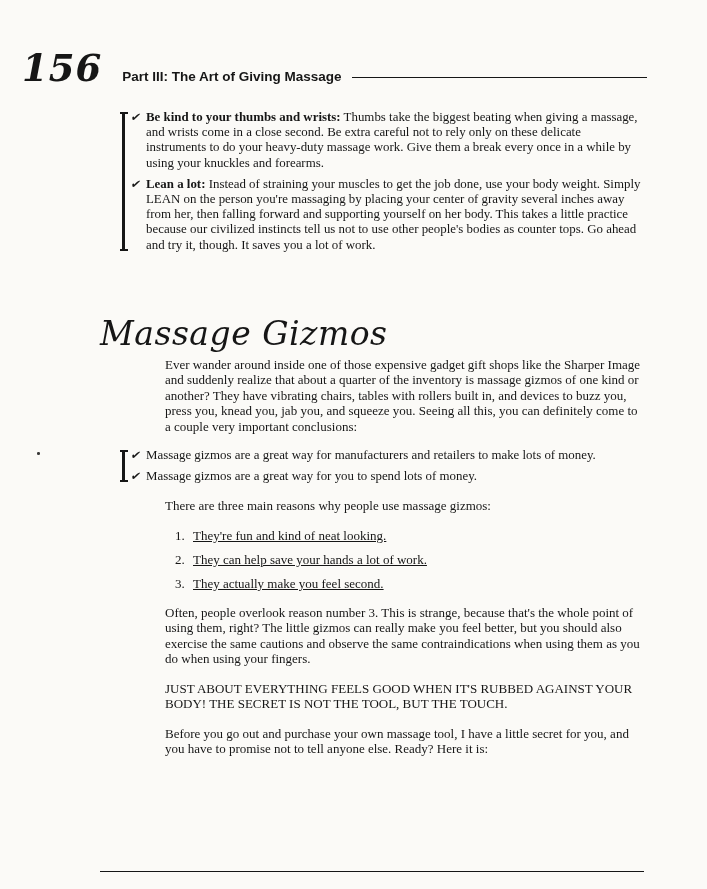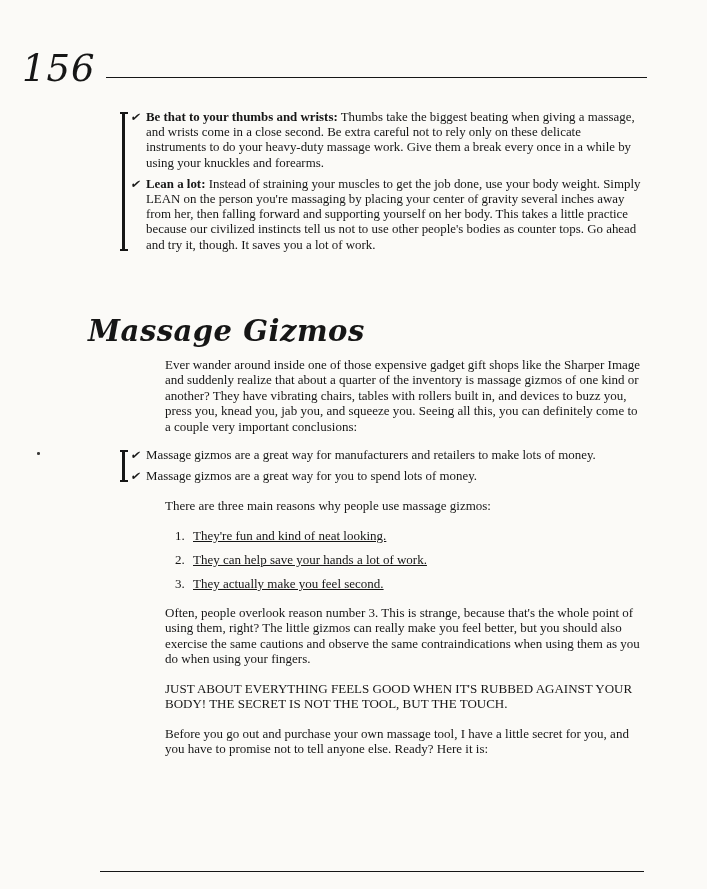--- a/index.html
+++ b/index.html
@@ -17,21 +17,21 @@
   
   .header {
     position: absolute;
     top: 50px; left: 22px; right: 60px;
     display: flex;
     align-items: baseline;
   }
   .page-number {
     font-family: "DejaVu Serif", serif;
     font-style: italic;
-    font-weight: normal;
+    font-weight: bold;
     font-size: 37px;
     letter-spacing: 1px;
     line-height: 1;
   }
   .part-title {
     font-family: "Liberation Sans", sans-serif;
     font-weight: bold;
     font-size: 13.5px;
     margin-left: 20px;
     white-space: nowrap;
@@ -83,25 +83,25 @@
   .tip-text {
     flex: 1;
     font-size: 12.9px;
     line-height: 15.2px;
   }
   .tip-text b { font-weight: bold; }
 
   
   .section-heading {
     position: absolute;
-    top: 314px; left: 88px;
+    top: 314px; left: 100px;
     font-family: "DejaVu Serif", serif;
     font-style: italic;
-    font-weight: bold;
-    font-size: 29px;
+    font-weight: normal;
+    font-size: 33px;
     letter-spacing: 0.5px;
   }
 
   
   .column {
     position: absolute;
     top: 357px; left: 165px; width: 478px;
     font-size: 13px;
     line-height: 15.4px;
   }
@@ -139,31 +139,32 @@
     border-radius: 50%;
   }
 </style>
 </head>
 <body>
 
 <div class="page">
 
   <div class="header">
     <span class="page-number">156</span>
+    <span class="part-title">Part III: The Art of Giving Massage</span>
     <span class="header-rule"></span>
   </div>
 
   <div class="tiplist-abs">
     <div class="tiplist">
       <span class="tip-rule"></span>
 
       <div class="tip-item">
         <span class="bullet">✔</span>
         <div class="tip-text">
-          <b>Be that to your thumbs and wrists:</b>
+          <b>Be kind to your thumbs and wrists:</b>
           <span>Thumbs take the biggest beating when giving a massage, and wrists come in a close second. Be extra careful not to rely only on these delicate instruments to do your heavy-duty massage work. Give them a break every once in a while by using your knuckles and forearms.</span>
         </div>
       </div>
 
       <div class="tip-item">
         <span class="bullet">✔</span>
         <div class="tip-text">
           <b>Lean a lot:</b>
           <span>Instead of straining your muscles to get the job done, use your body weight. Simply LEAN on the person you're massaging by placing your center of gravity several inches away from her, then falling forward and supporting yourself on her body. This takes a little practice because our civilized instincts tell us not to use other people's bodies as counter tops. Go ahead and try it, though. It saves you a lot of work.</span>
         </div>

